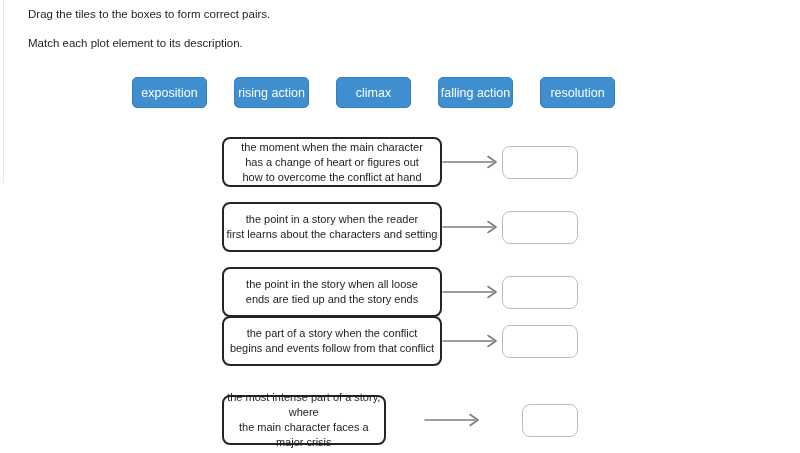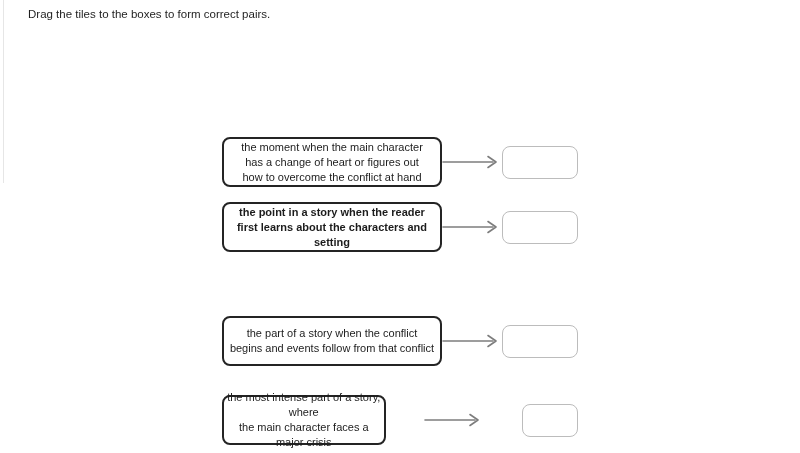--- a/index.html
+++ b/index.html
@@ -55,21 +55,21 @@
 
   .pair-row {
     position: absolute;
     left: 222px;
     width: 356px;
     height: 50px;
     display: flex;
     align-items: center;
   }
   .row-0 { top: 137px; }
-  .row-1 { top: 202px; font-weight: bold; }
+  .row-1 { top: 202px; }
   .row-2 { top: 267px; }
   .row-3 { top: 316px; align-items: center; }
   .row-4 { top: 395px; gap: 38px; }
 
   .desc-box {
     width: 220px;
     height: 50px;
     box-sizing: border-box;
     border: 2px solid #242424;
     border-radius: 8px;
@@ -101,21 +101,29 @@
   }
 </style>
 </head>
 <body>
 
 <div class="page">
 
   <div class="edge-line"></div>
 
   <div class="instr primary">Drag the tiles to the boxes to form correct pairs.</div>
+  <div class="instr secondary">Match each plot element to its description.</div>
 
+  <div class="tiles-row">
+    <div class="tile">exposition</div>
+    <div class="tile">rising action</div>
+    <div class="tile">climax</div>
+    <div class="tile">falling action</div>
+    <div class="tile">resolution</div>
+  </div>
 
   <div class="pair-row row-0">
     <div class="desc-box">the moment when the main character
 has a change of heart or figures out
 how to overcome the conflict at hand</div>
     <div class="arrow-wrap">
       <svg width="60" height="16" viewBox="0 0 60 16">
         <line x1="1" y1="8" x2="51" y2="8" stroke="#7d7d7d" stroke-width="1.6" stroke-linecap="round"></line>
         <polyline points="46,2.5 54,8 46,13.5" fill="none" stroke="#7d7d7d" stroke-width="1.6" stroke-linecap="round" stroke-linejoin="round"></polyline>
       </svg>
@@ -128,20 +136,31 @@
 first learns about the characters and setting</div>
     <div class="arrow-wrap">
       <svg width="60" height="16" viewBox="0 0 60 16">
         <line x1="1" y1="8" x2="51" y2="8" stroke="#7d7d7d" stroke-width="1.6" stroke-linecap="round"></line>
         <polyline points="46,2.5 54,8 46,13.5" fill="none" stroke="#7d7d7d" stroke-width="1.6" stroke-linecap="round" stroke-linejoin="round"></polyline>
       </svg>
     </div>
     <div class="drop-box"></div>
   </div>
 
+  <div class="pair-row row-2">
+    <div class="desc-box">the point in the story when all loose
+ends are tied up and the story ends</div>
+    <div class="arrow-wrap">
+      <svg width="60" height="16" viewBox="0 0 60 16">
+        <line x1="1" y1="8" x2="51" y2="8" stroke="#7d7d7d" stroke-width="1.6" stroke-linecap="round"></line>
+        <polyline points="46,2.5 54,8 46,13.5" fill="none" stroke="#7d7d7d" stroke-width="1.6" stroke-linecap="round" stroke-linejoin="round"></polyline>
+      </svg>
+    </div>
+    <div class="drop-box"></div>
+  </div>
 
   <div class="pair-row row-3">
     <div class="desc-box">the part of a story when the conflict
 begins and events follow from that conflict</div>
     <div class="arrow-wrap">
       <svg width="60" height="16" viewBox="0 0 60 16">
         <line x1="1" y1="8" x2="51" y2="8" stroke="#7d7d7d" stroke-width="1.6" stroke-linecap="round"></line>
         <polyline points="46,2.5 54,8 46,13.5" fill="none" stroke="#7d7d7d" stroke-width="1.6" stroke-linecap="round" stroke-linejoin="round"></polyline>
       </svg>
     </div>

